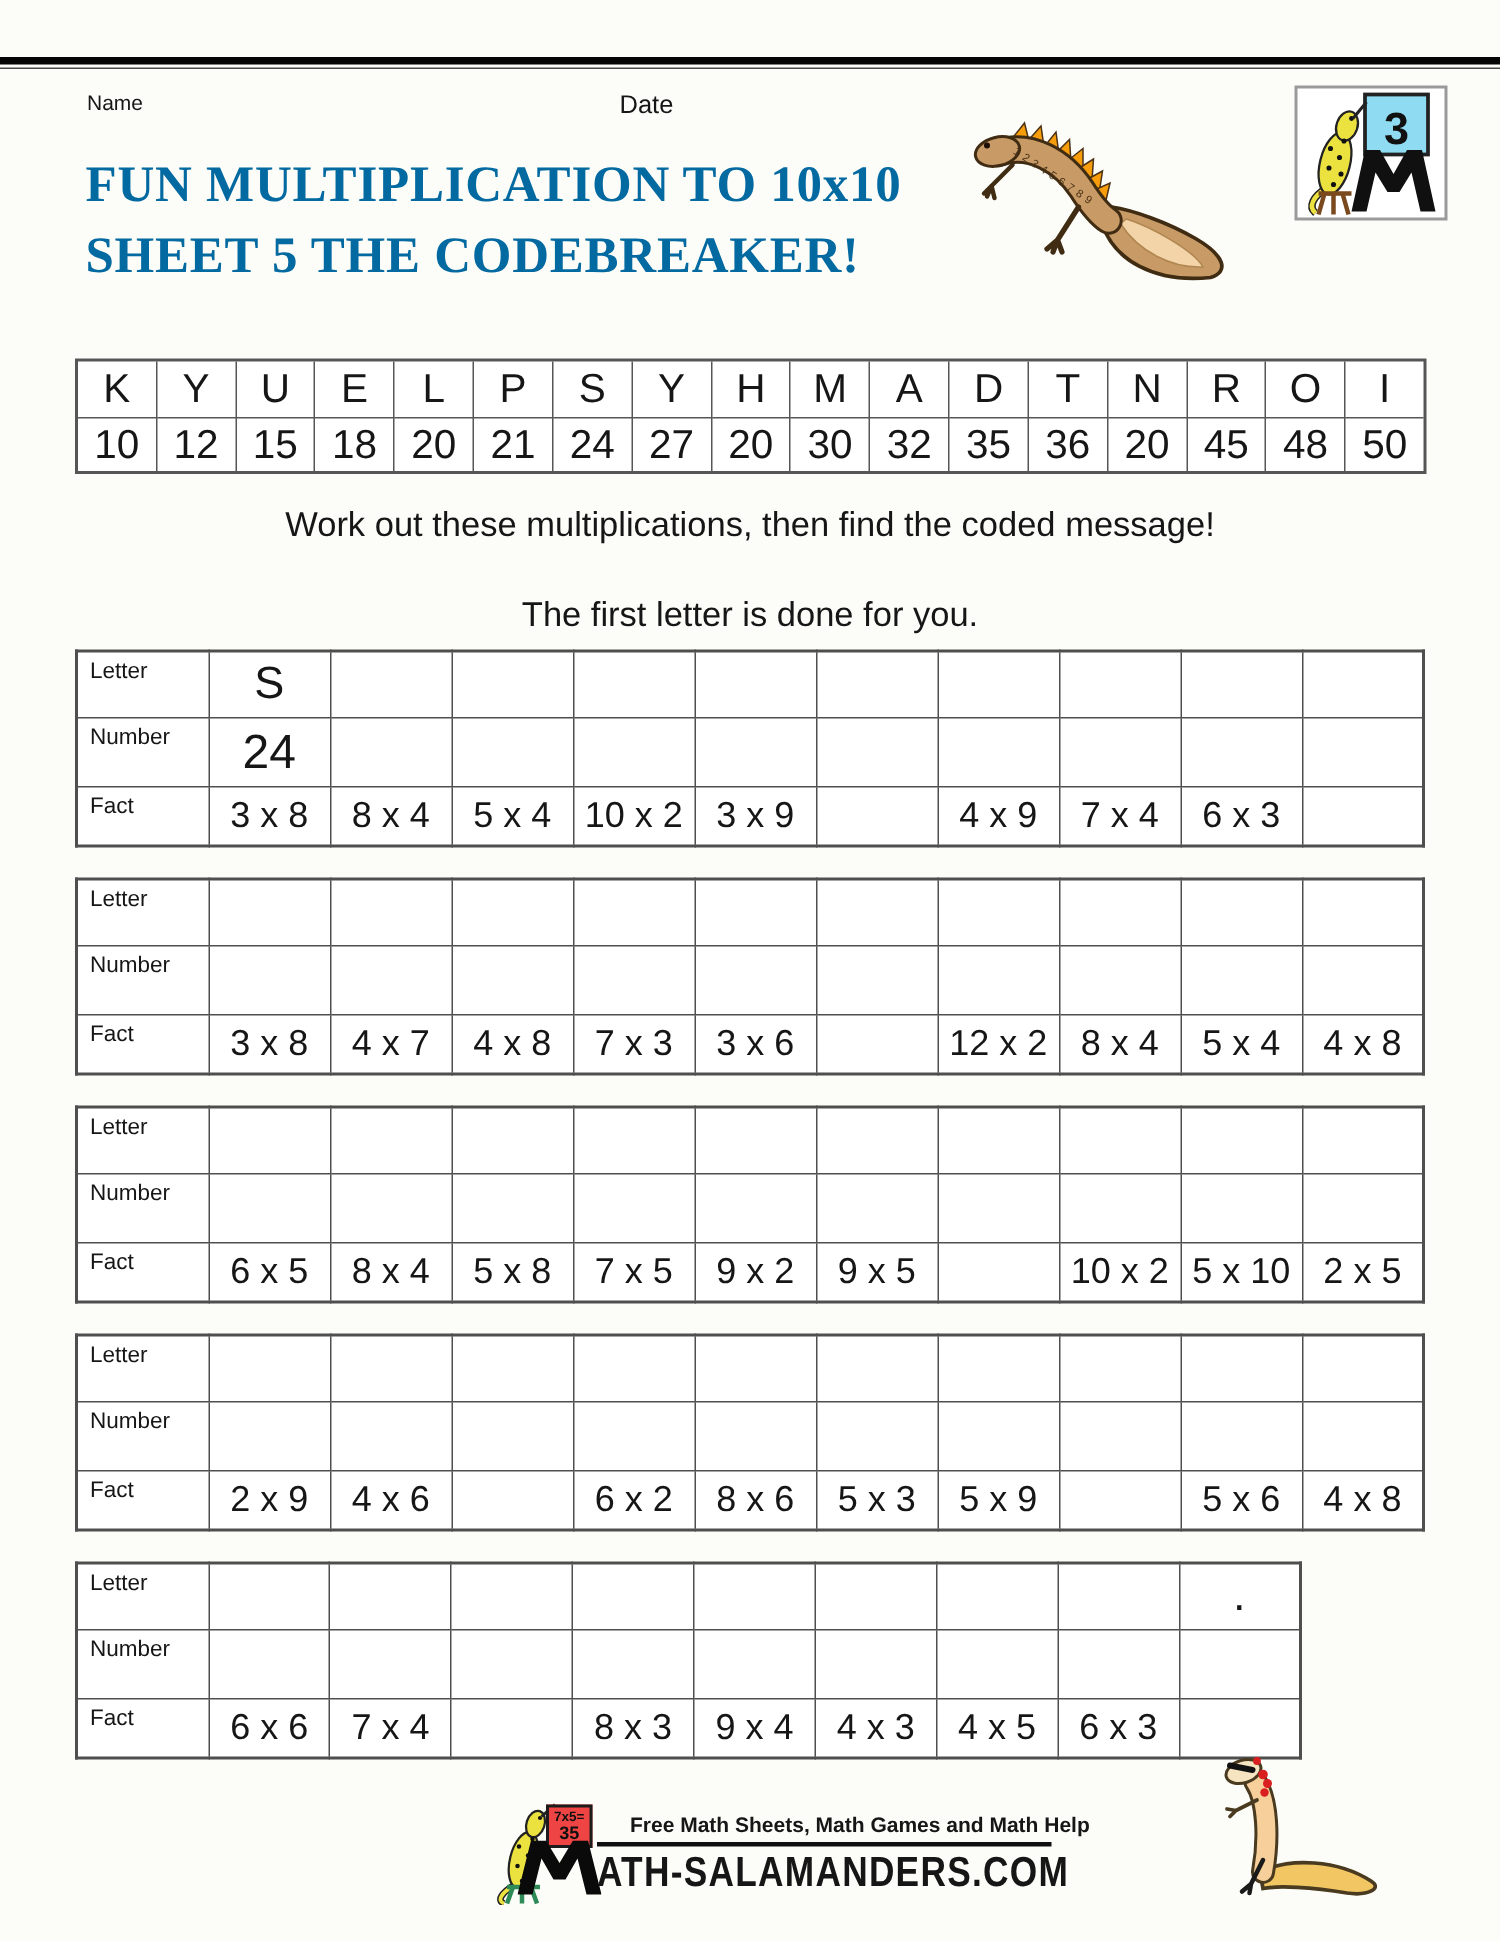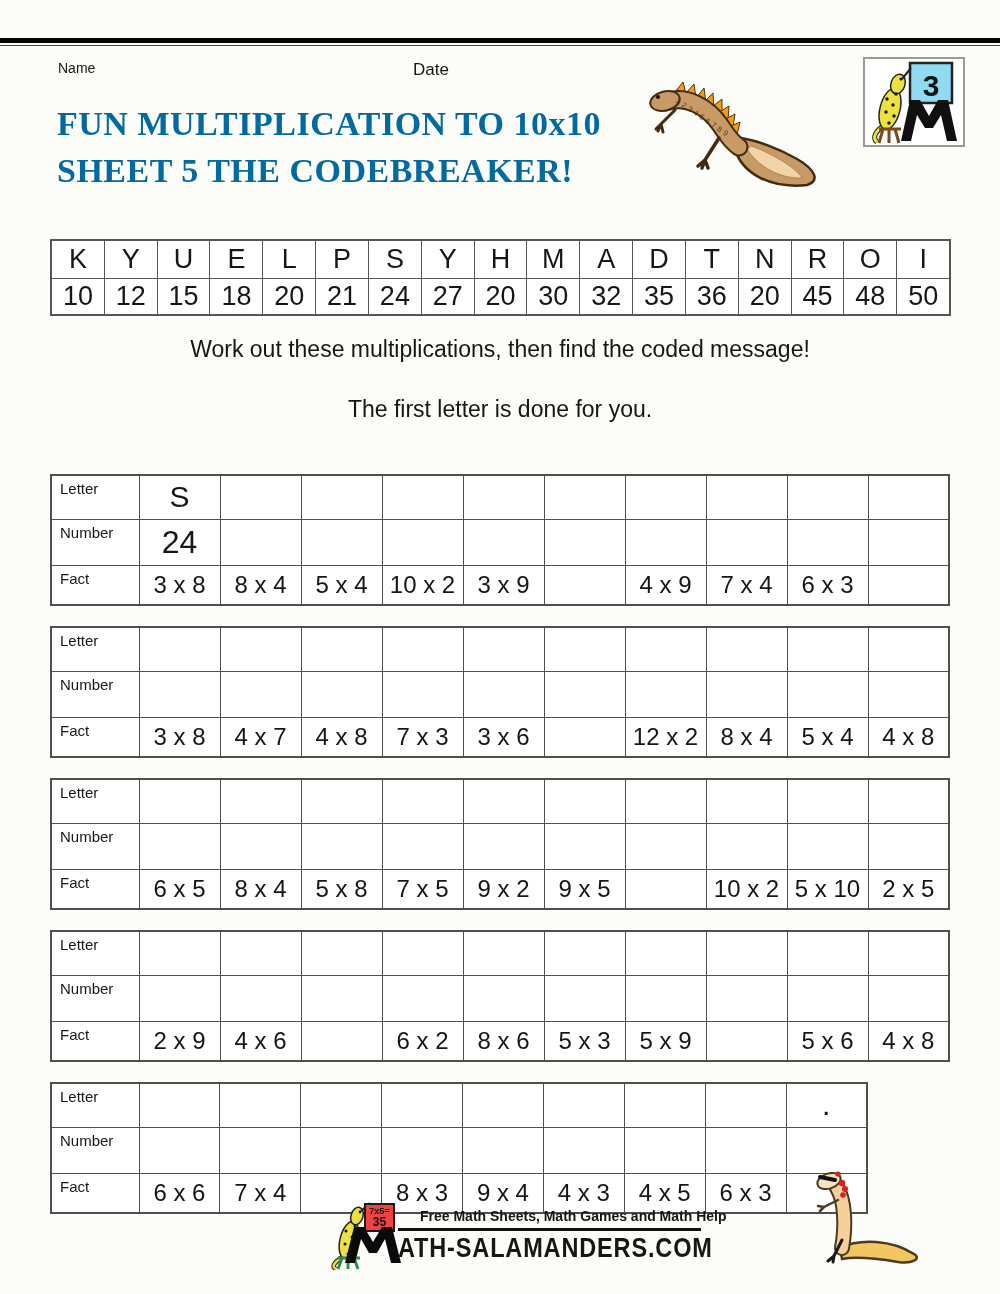--- a/index.html
+++ b/index.html
@@ -38,21 +38,21 @@
   .ck-row.numbers .ck-cell { height: 36px; line-height: 35px; border-top: 1px solid #565656; }
   .ck-cell { flex: 1 0 0; text-align: center; font-size: 27px; border-right: 1px solid #565656; }
   .ck-cell:last-child { border-right: none; }
 
   .instr { position: absolute; left: 0; width: 1000px; text-align: center; font-size: 23px; }
   .instr.l1 { top: 336px; }
   .instr.l2 { top: 396px; }
 
   
   .worksheets { position: absolute; left: 50px; top: 433px; display: flex;
-    flex-direction: column; gap: 20px; margin-top: 41px; }
+    flex-direction: column; gap: 20px; }
   table.ws { border-collapse: collapse; table-layout: fixed; width: 900px;
     background: #fff; border: 2px solid #4f4f4f; }
   table.ws.narrow { width: 818px; }
   table.ws td { border: 1px solid #4f4f4f; overflow: hidden; }
   td.lab { width: 88px; vertical-align: top; padding: 4px 0 0 8px; font-size: 15px; }
   td.val { text-align: center; vertical-align: middle; }
   tr.r-letter { height: 44px; }
   tr.r-number { height: 46px; }
   tr.r-fact   { height: 40px; }
   tr.r-letter td.val { font-size: 30px; }

